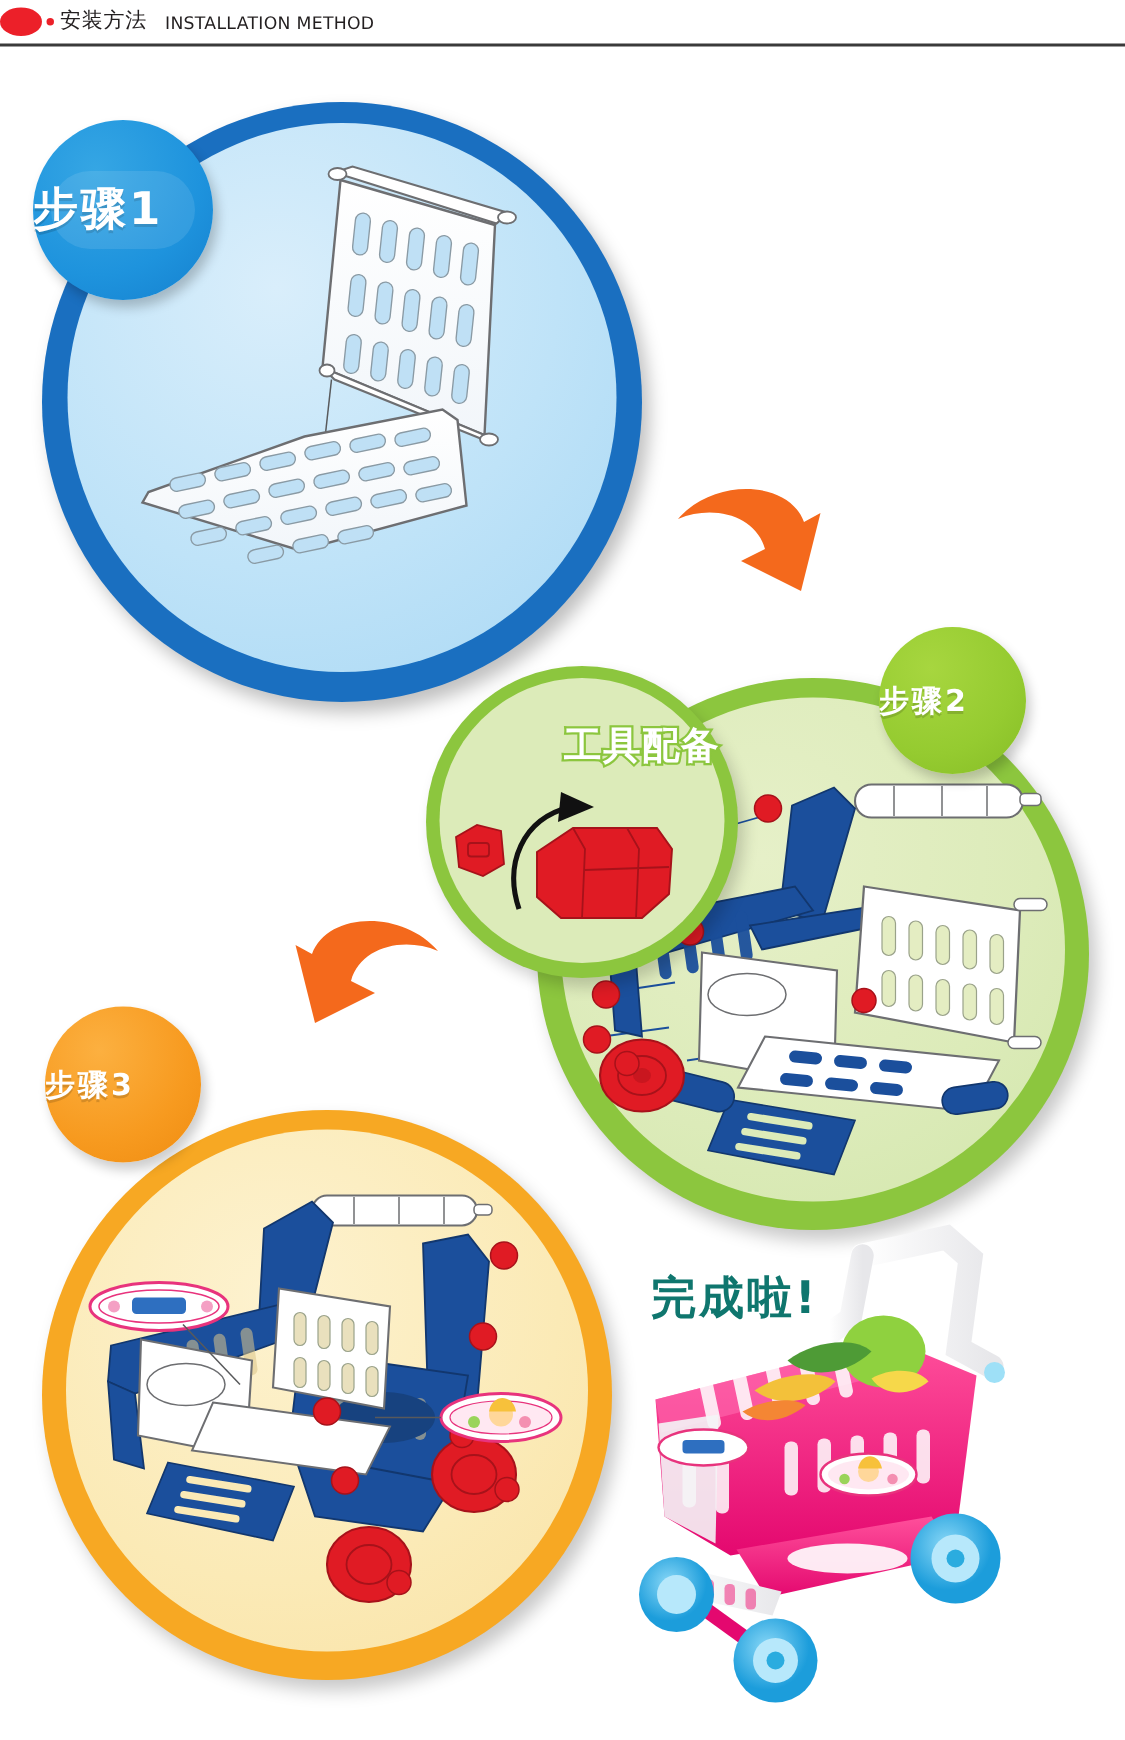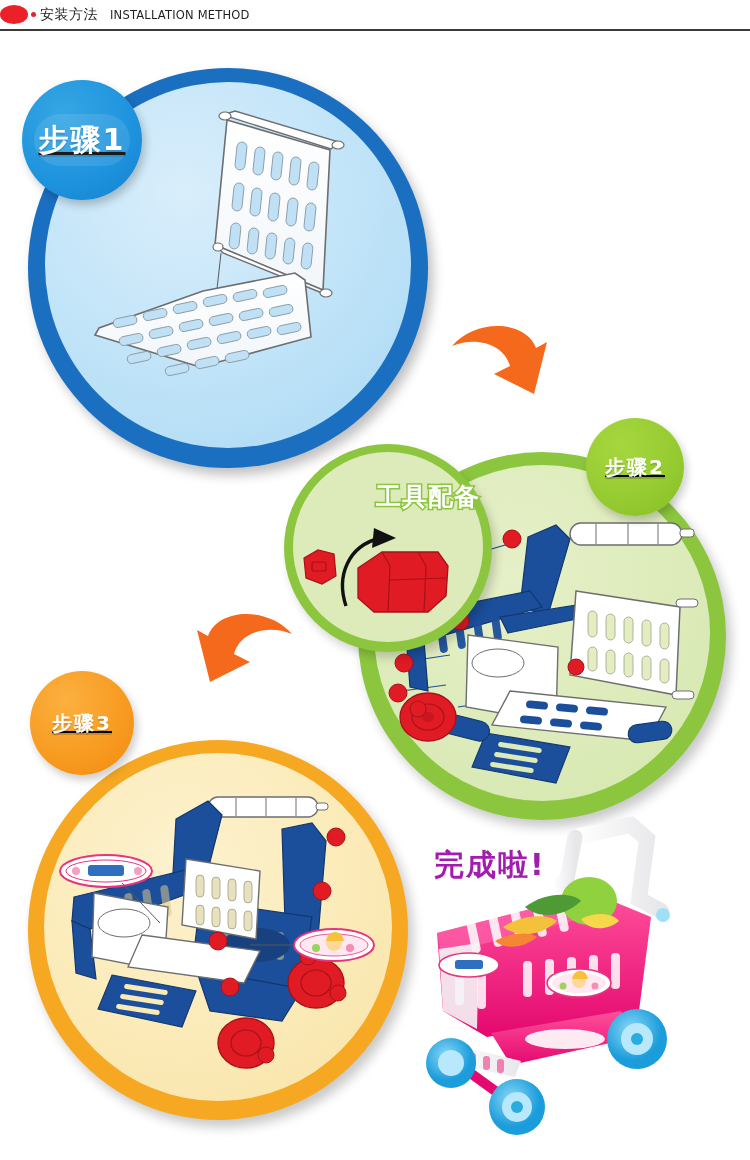--- a/index.html
+++ b/index.html
@@ -41,21 +41,21 @@
       border-radius:50%;background:#dcebb9;}
   
   #circle-step3{left:28px;top:740px;width:380px;height:380px;
       background:#f7a823;box-shadow:5px 7px 12px rgba(0,0,0,.22);}
   #circle-step3-inner{position:absolute;left:16px;top:13px;width:348px;height:348px;
       border-radius:50%;
       background:radial-gradient(circle at 40% 32%,#fdf2cf 0%,#fbeab6 60%,#f9e2a6 100%);}
 
   
   .badge{position:absolute;border-radius:50%;display:flex;align-items:center;
-      justify-content:center;text-decoration:underline;}
+      justify-content:flex-start;}
   .badge-txt{color:#ffffff;font-size:30px;font-weight:bold;letter-spacing:2px;
       text-shadow:0 2px 0 rgba(0,0,0,.14);line-height:1;}
   #badge-step1{left:22px;top:80px;width:120px;height:120px;
       background:radial-gradient(circle at 35% 28%,#35a6e4 0%,#1e93dd 60%,#1580ce 100%);
       box-shadow:3px 5px 8px rgba(0,0,0,.22);}
   #badge-step1 .inner-blob{position:absolute;left:12px;top:34px;width:96px;height:52px;
       border-radius:26px;background:rgba(255,255,255,.10);}
   #badge-step2{left:586px;top:418px;width:98px;height:98px;
       background:radial-gradient(circle at 35% 28%,#a7d63f 0%,#95cb30 60%,#86bd26 100%);
       box-shadow:3px 5px 8px rgba(0,0,0,.20);}
@@ -64,21 +64,21 @@
       box-shadow:3px 5px 8px rgba(0,0,0,.20);}
   #badge-step2 .badge-txt,#badge-step3 .badge-txt{font-size:20px;}
 
   
   #tool-title{position:absolute;left:300px;top:480px;width:180px;text-align:right;
       font-size:25px;font-weight:bold;color:#ffffff;letter-spacing:1px;
       -webkit-text-stroke:3px #8cc63e;paint-order:stroke fill;}
 
   
   #done-label{position:absolute;left:434px;top:845px;font-size:30px;font-weight:bold;
-      color:#a21caf;letter-spacing:2px;}
+      color:#0f766e;letter-spacing:2px;}
 
   
   .arrow{position:absolute;}
   #arrow-1{left:448px;top:312px;width:110px;height:100px;}
   #arrow-2{left:186px;top:600px;width:110px;height:100px;}
 
   
   .art{position:absolute;overflow:visible;}
   #art-step1{left:55px;top:95px;width:350px;height:345px;}
   #art-step2{left:380px;top:495px;width:330px;height:300px;}

